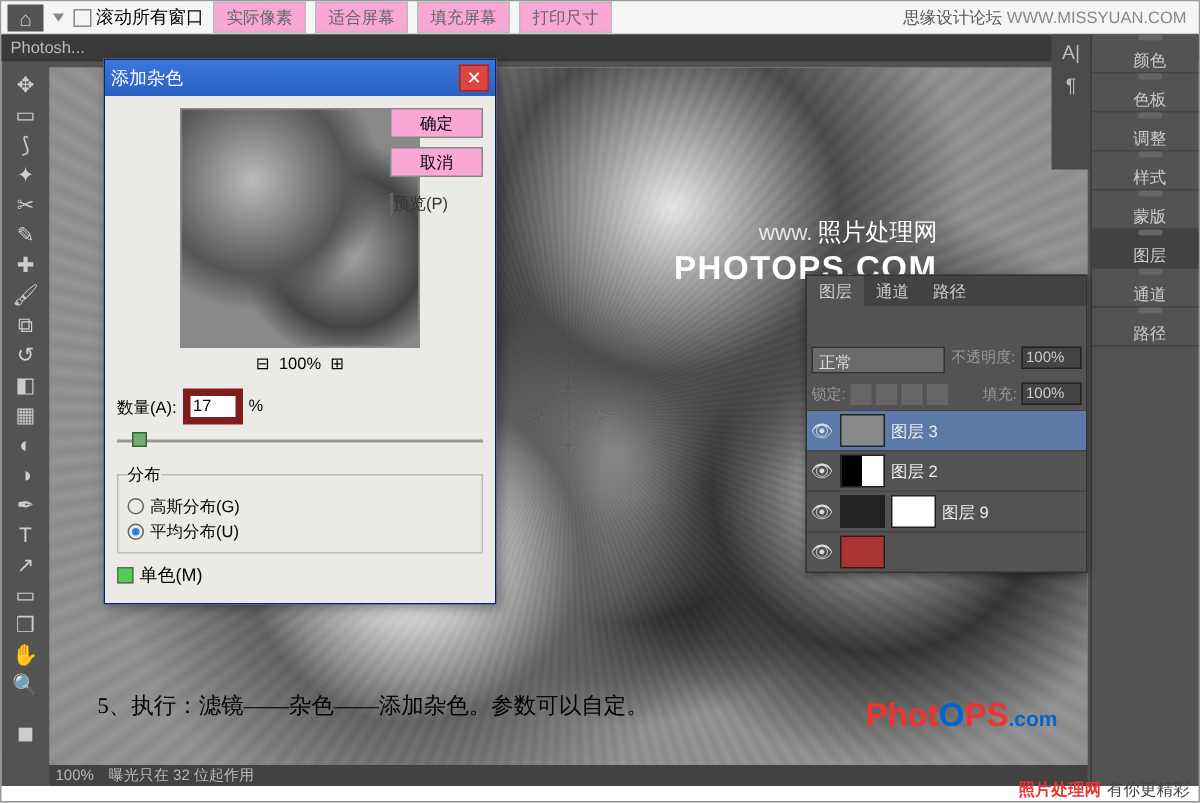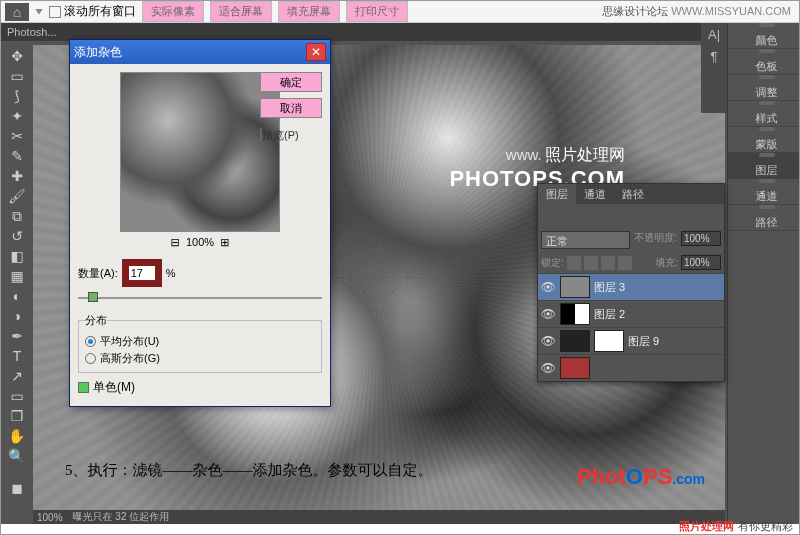--- a/index.html
+++ b/index.html
@@ -82,21 +82,21 @@
 .dlg .body{padding:8px;position:relative;}
 .dlg .preview{width:160px;height:160px;border:1px solid #888;margin:0 auto;background:
  radial-gradient(circle at 30% 30%,#bbb,#555 40%,transparent 55%),
  radial-gradient(circle at 70% 60%,#aaa,#444 35%,transparent 50%),
  #888;}
 .dlg .zoom{text-align:center;margin:4px 0;font-size:11px;}
 .dlg .btns{position:absolute;right:8px;top:8px;display:flex;flex-direction:column;gap:6px;}
 .dlg .btn{width:62px;height:20px;border:1px solid #888;background:#f9a8d4;font-size:11px;}
 .dlg .chk-row{font-size:11px;color:#333;margin-top:4px;}
 .dlg .amt{margin-top:10px;font-size:11px;display:flex;align-items:center;gap:4px;}
-.dlg .amt input{width:40px;border:7px solid #7f1d1d;padding:1px 2px;font-size:11px;}
+.dlg .amt input{width:40px;border:5px solid #7f1d1d;padding:1px 2px;font-size:11px;}
 .dlg .slider{height:18px;position:relative;margin:2px 0 6px;}
 .dlg .slider .track{position:absolute;left:0;right:0;top:8px;height:2px;background:#999;}
 .dlg .slider .hnd{position:absolute;left:10px;top:3px;width:10px;height:10px;background:#7a7;border:1px solid #363;}
 .dlg fieldset{border:1px solid #bbb;padding:4px 6px;font-size:11px;margin-top:2px;}
 .dlg fieldset legend{font-size:11px;margin-top:32px;}
 .dlg .radio,.dlg .check{display:flex;align-items:center;gap:4px;margin:2px 0;}
 .dlg .r{width:11px;height:11px;border:1px solid #666;border-radius:50%;}
 .dlg .r.on::after{content:"";display:block;width:5px;height:5px;background:#28d;border-radius:50%;margin:2px;}
 .dlg .c{width:11px;height:11px;border:1px solid #666;}
 .dlg .c.on{background:#5c5;}
@@ -275,26 +275,26 @@
        <input value="17" style="">
        <span>%</span>
      </div>
      <div class="slider">
           <div class="track"></div>
           <div class="hnd"></div>
         </div>
      <fieldset>
        <legend>分布</legend>
        <label class="radio">
+            <span class="r"></span>
+            <span>高斯分布(G)</span>
+          </label>
+       <label class="radio">
             <span class="r on"></span>
             <span>平均分布(U)</span>
-          </label>
-       <label class="radio">
-            <span class="r"></span>
-            <span>高斯分布(G)</span>
           </label>
      </fieldset>
      <label class="check" style="margin-top:6px;">
           <span class="c on"></span>
           <span>单色(M)</span>
         </label>
    </div>
  </div>
 
  <div class="footer-wm">

